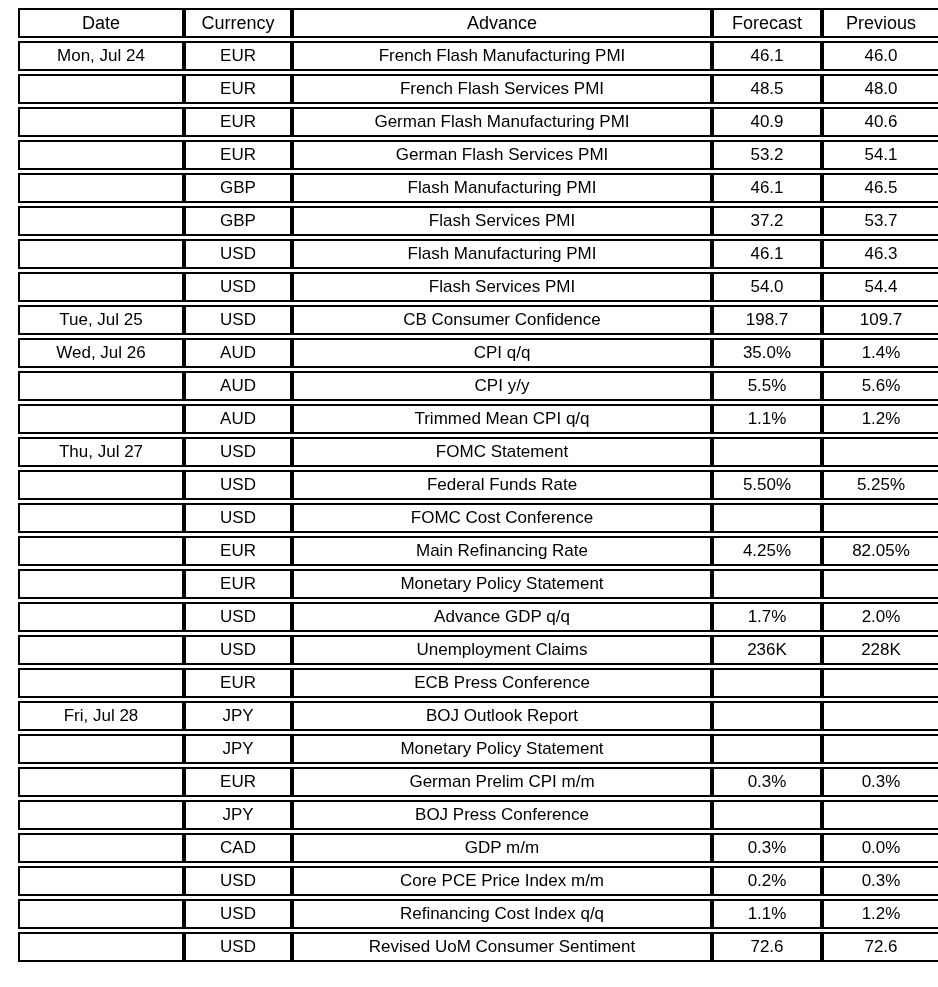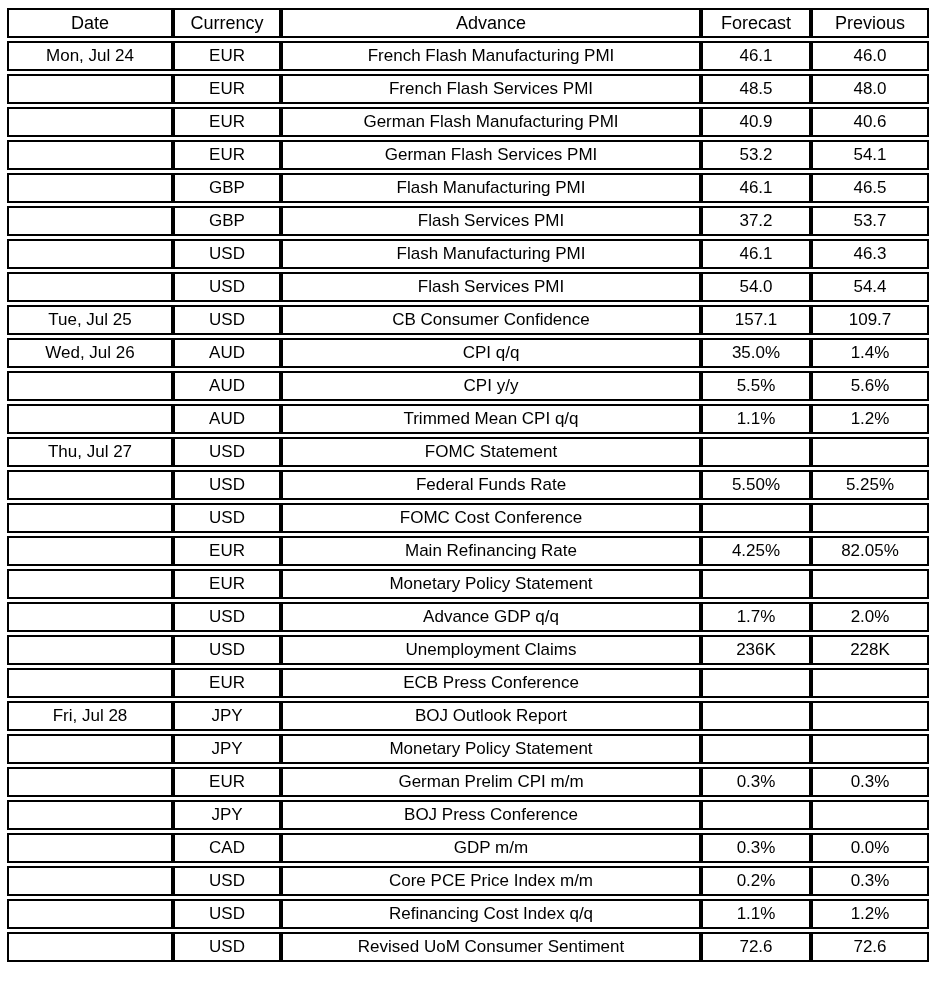--- a/index.html
+++ b/index.html
@@ -5,21 +5,21 @@
   html, body {
     margin: 0;
     padding: 0;
     background: #ffffff;
     width: 938px;
     height: 987px;
     overflow: hidden;
     font-family: "Liberation Sans", sans-serif;
   }
   .calendar-wrap {
-    padding: 5px 0 0 7px;
+    padding: 5px 0 0 18px;
   }
   table.calendar {
     border-collapse: separate;
     border-spacing: 0 3px;
     table-layout: fixed;
     width: 922px;
   }
   table.calendar th,
   table.calendar td {
     box-sizing: border-box;
@@ -128,21 +128,21 @@
     <td>USD</td>
     <td>Flash Services PMI</td>
     <td>54.0</td>
     <td>54.4</td>
   </tr>
 
   <tr>
     <td>Tue, Jul 25</td>
     <td>USD</td>
     <td>CB Consumer Confidence</td>
-    <td>157.1</td>
+    <td>198.7</td>
     <td>109.7</td>
   </tr>
 
   <tr>
     <td>Wed, Jul 26</td>
     <td>AUD</td>
     <td>CPI q/q</td>
     <td>35.0%</td>
     <td>1.4%</td>
   </tr>

